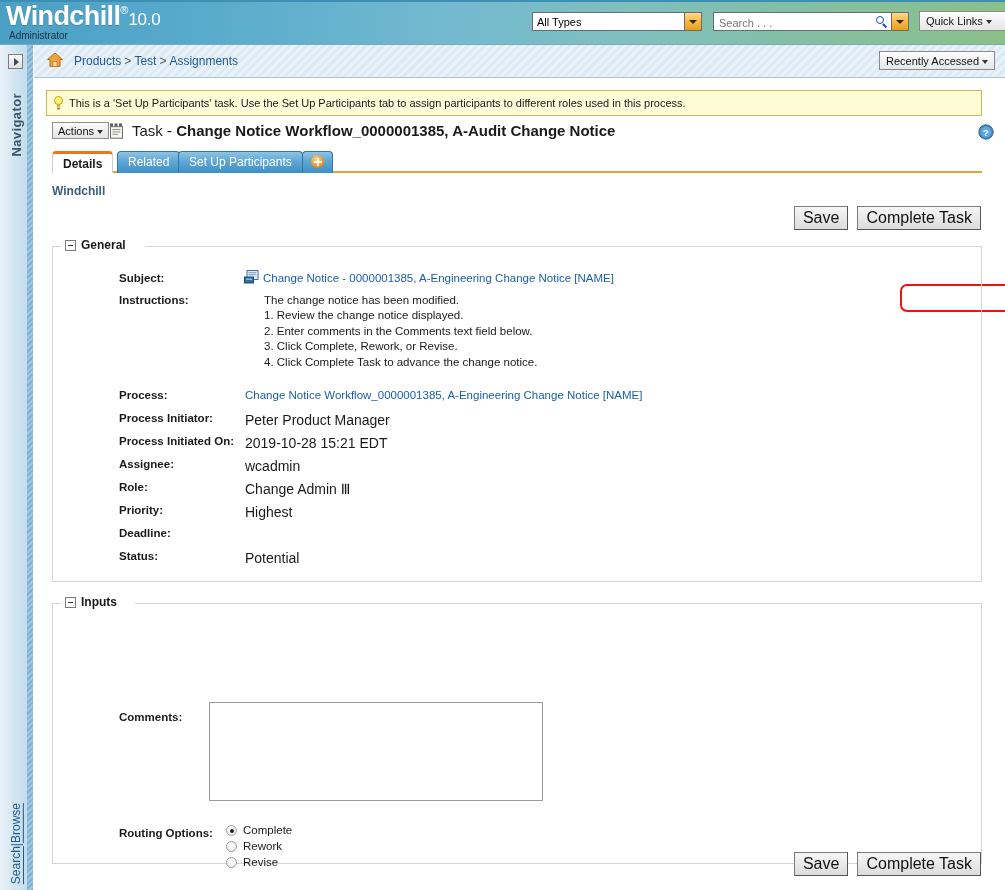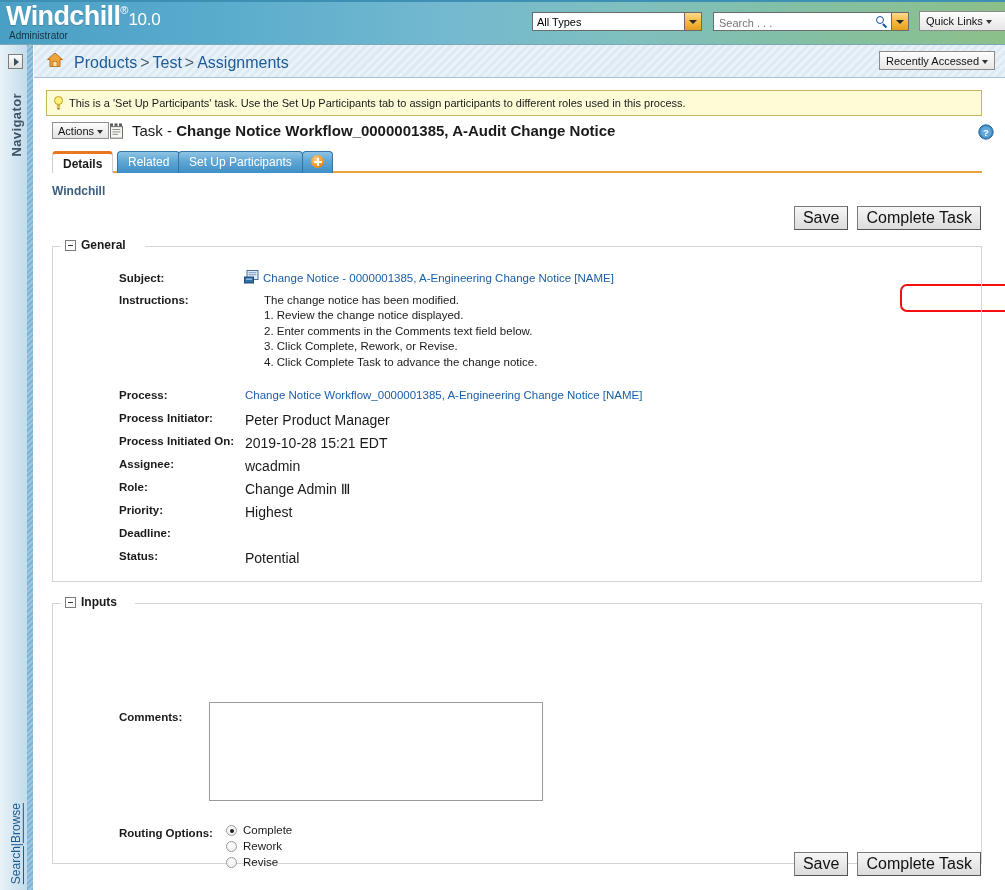--- a/index.html
+++ b/index.html
@@ -225,21 +225,21 @@
     box-sizing: border-box;
   }
   .homeicon {
     position: absolute;
     left: 13px; top: 8px;
     width: 16px; height: 14px;
   }
   .crumbs {
     position: absolute;
     left: 40px; top: 9px;
-    font-size: 16px;
+    font-size: 12px;
     color: #2c5f96;
   }
   .crumbs a { color: #1d5a96; text-decoration: none; cursor: pointer; }
   .crumbs .gt { color: #4a5a66; margin: 0 3px; }
   .recent {
     position: absolute;
     right: 10px; top: 6px;
     padding: 3px 6px 2px 6px;
     background: linear-gradient(to bottom,#fdfdfd,#e7e7e7);
     border: 1px solid #8a8a8a;

